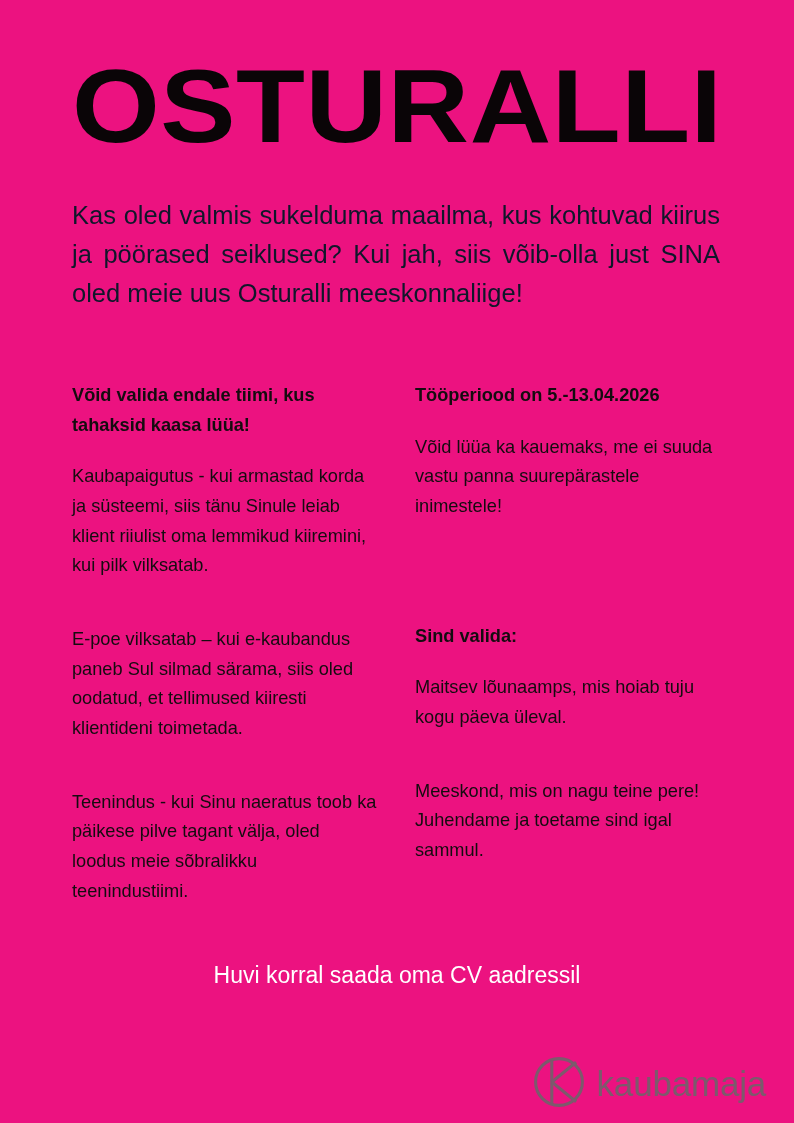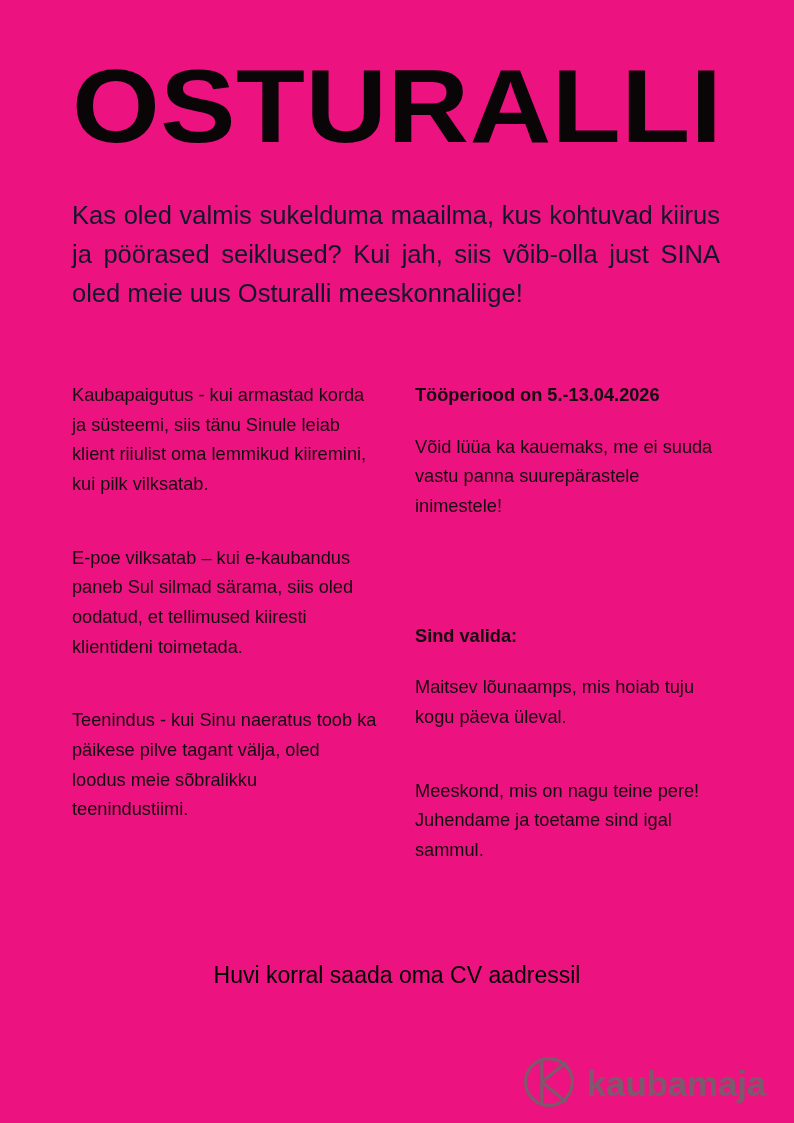--- a/index.html
+++ b/index.html
@@ -98,21 +98,21 @@
     position: absolute;
     left: 0;
     right: 0;
     top: 958px;
     text-align: center;
   }
   .footer p {
     margin: 0;
     font-size: 23px;
     line-height: 1.52;
-    color: #000000;
+    color: #ffffff;
     font-weight: 400;
   }
 
   
   .logo {
     position: absolute;
     right: 28px;
     bottom: 14px;
     display: flex;
     align-items: center;
@@ -120,40 +120,41 @@
   }
   .logo-mark {
     width: 54px;
     height: 54px;
     display: block;
   }
   .logo-text {
     font-size: 35px;
     line-height: 1;
     color: #7c5a6c;
-    font-weight: 700;
+    font-weight: 400;
     letter-spacing: -0.2px;
     position: relative;
     top: 1px;
   }
 </style>
 </head>
 <body>
 
 <div class="poster">
 
   <div class="title-wrap">
     <h1 class="title">OSTURALLI</h1>
   </div>
 
   <p class="intro">Kas oled valmis sukelduma maailma, kus kohtuvad kiirus ja pöörased seiklused? Kui jah, siis võib-olla just SINA oled meie uus Osturalli meeskonnaliige!</p>
 
   <div class="columns">
 
     <div class="col left">
+      <div class="block lead">Võid valida endale tiimi, kus tahaksid kaasa lüüa!</div>
 
       <div class="block">
         <b>Kaubapaigutus</b><span> - </span><span>kui armastad korda ja süsteemi, siis tänu Sinule leiab klient riiulist oma lemmikud kiiremini, kui pilk vilksatab.</span>
       </div>
 
       <div class="spacer-sm"></div>
 
       <div class="block">
         <b>E-poe vilksatab</b><span> – </span><span>kui e-kaubandus paneb Sul silmad särama, siis oled oodatud, et tellimused kiiresti klientideni toimetada.</span>
       </div>

